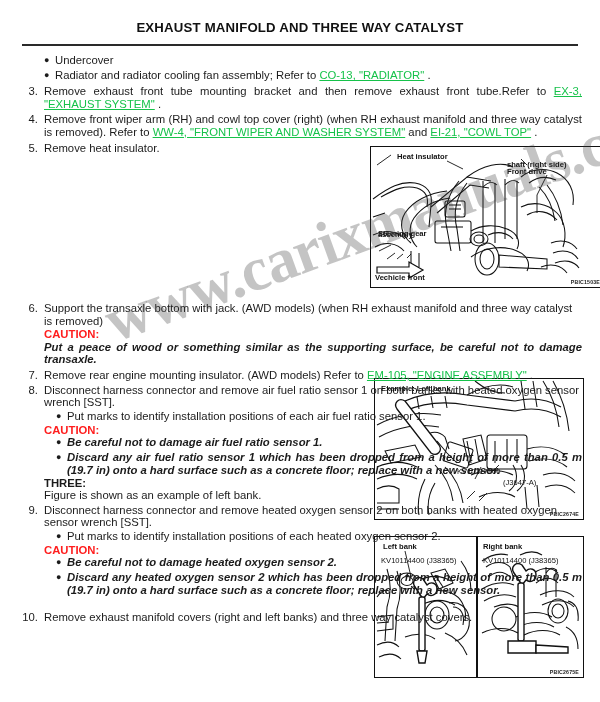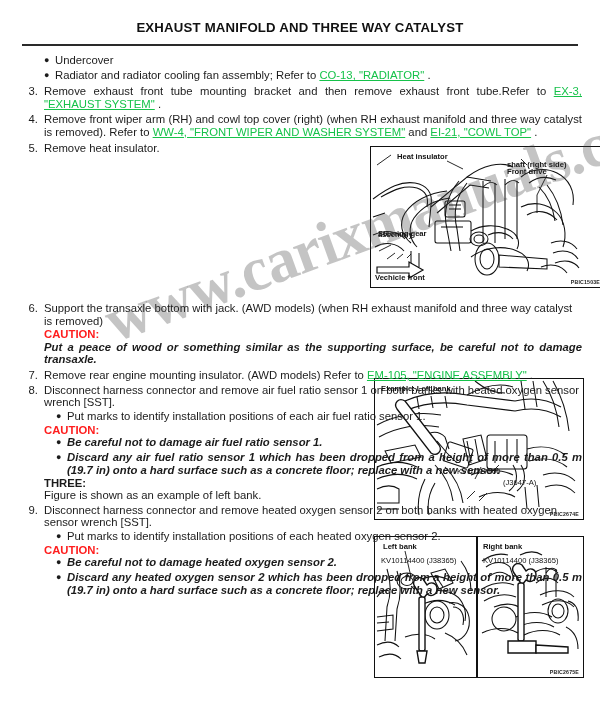--- a/index.html
+++ b/index.html
@@ -405,15 +405,19 @@
           <span class="bullet bold">●</span>
           <span class="btext bold">Be careful not to damage heated oxygen sensor 2.</span>
         </div>
         <div class="bullet-row" style="margin-left:12px;margin-top:2px;">
           <span class="bullet bold">●</span>
           <span class="btext bold just">Discard any heated oxygen sensor 2 which has been dropped from a height of more than 0.5 m (19.7 in) onto a hard surface such as a concrete floor; replace with a new sensor.</span>
         </div>
       </div>
     </div>
 
+    <div class="row" style="margin-top:14px;">
+      <div class="num">10.</div>
+      <div class="row-body">Remove exhaust manifold covers (right and left banks) and three way catalyst covers.</div>
+    </div>
 
   </div>
 </div>
 
 </body></html>

